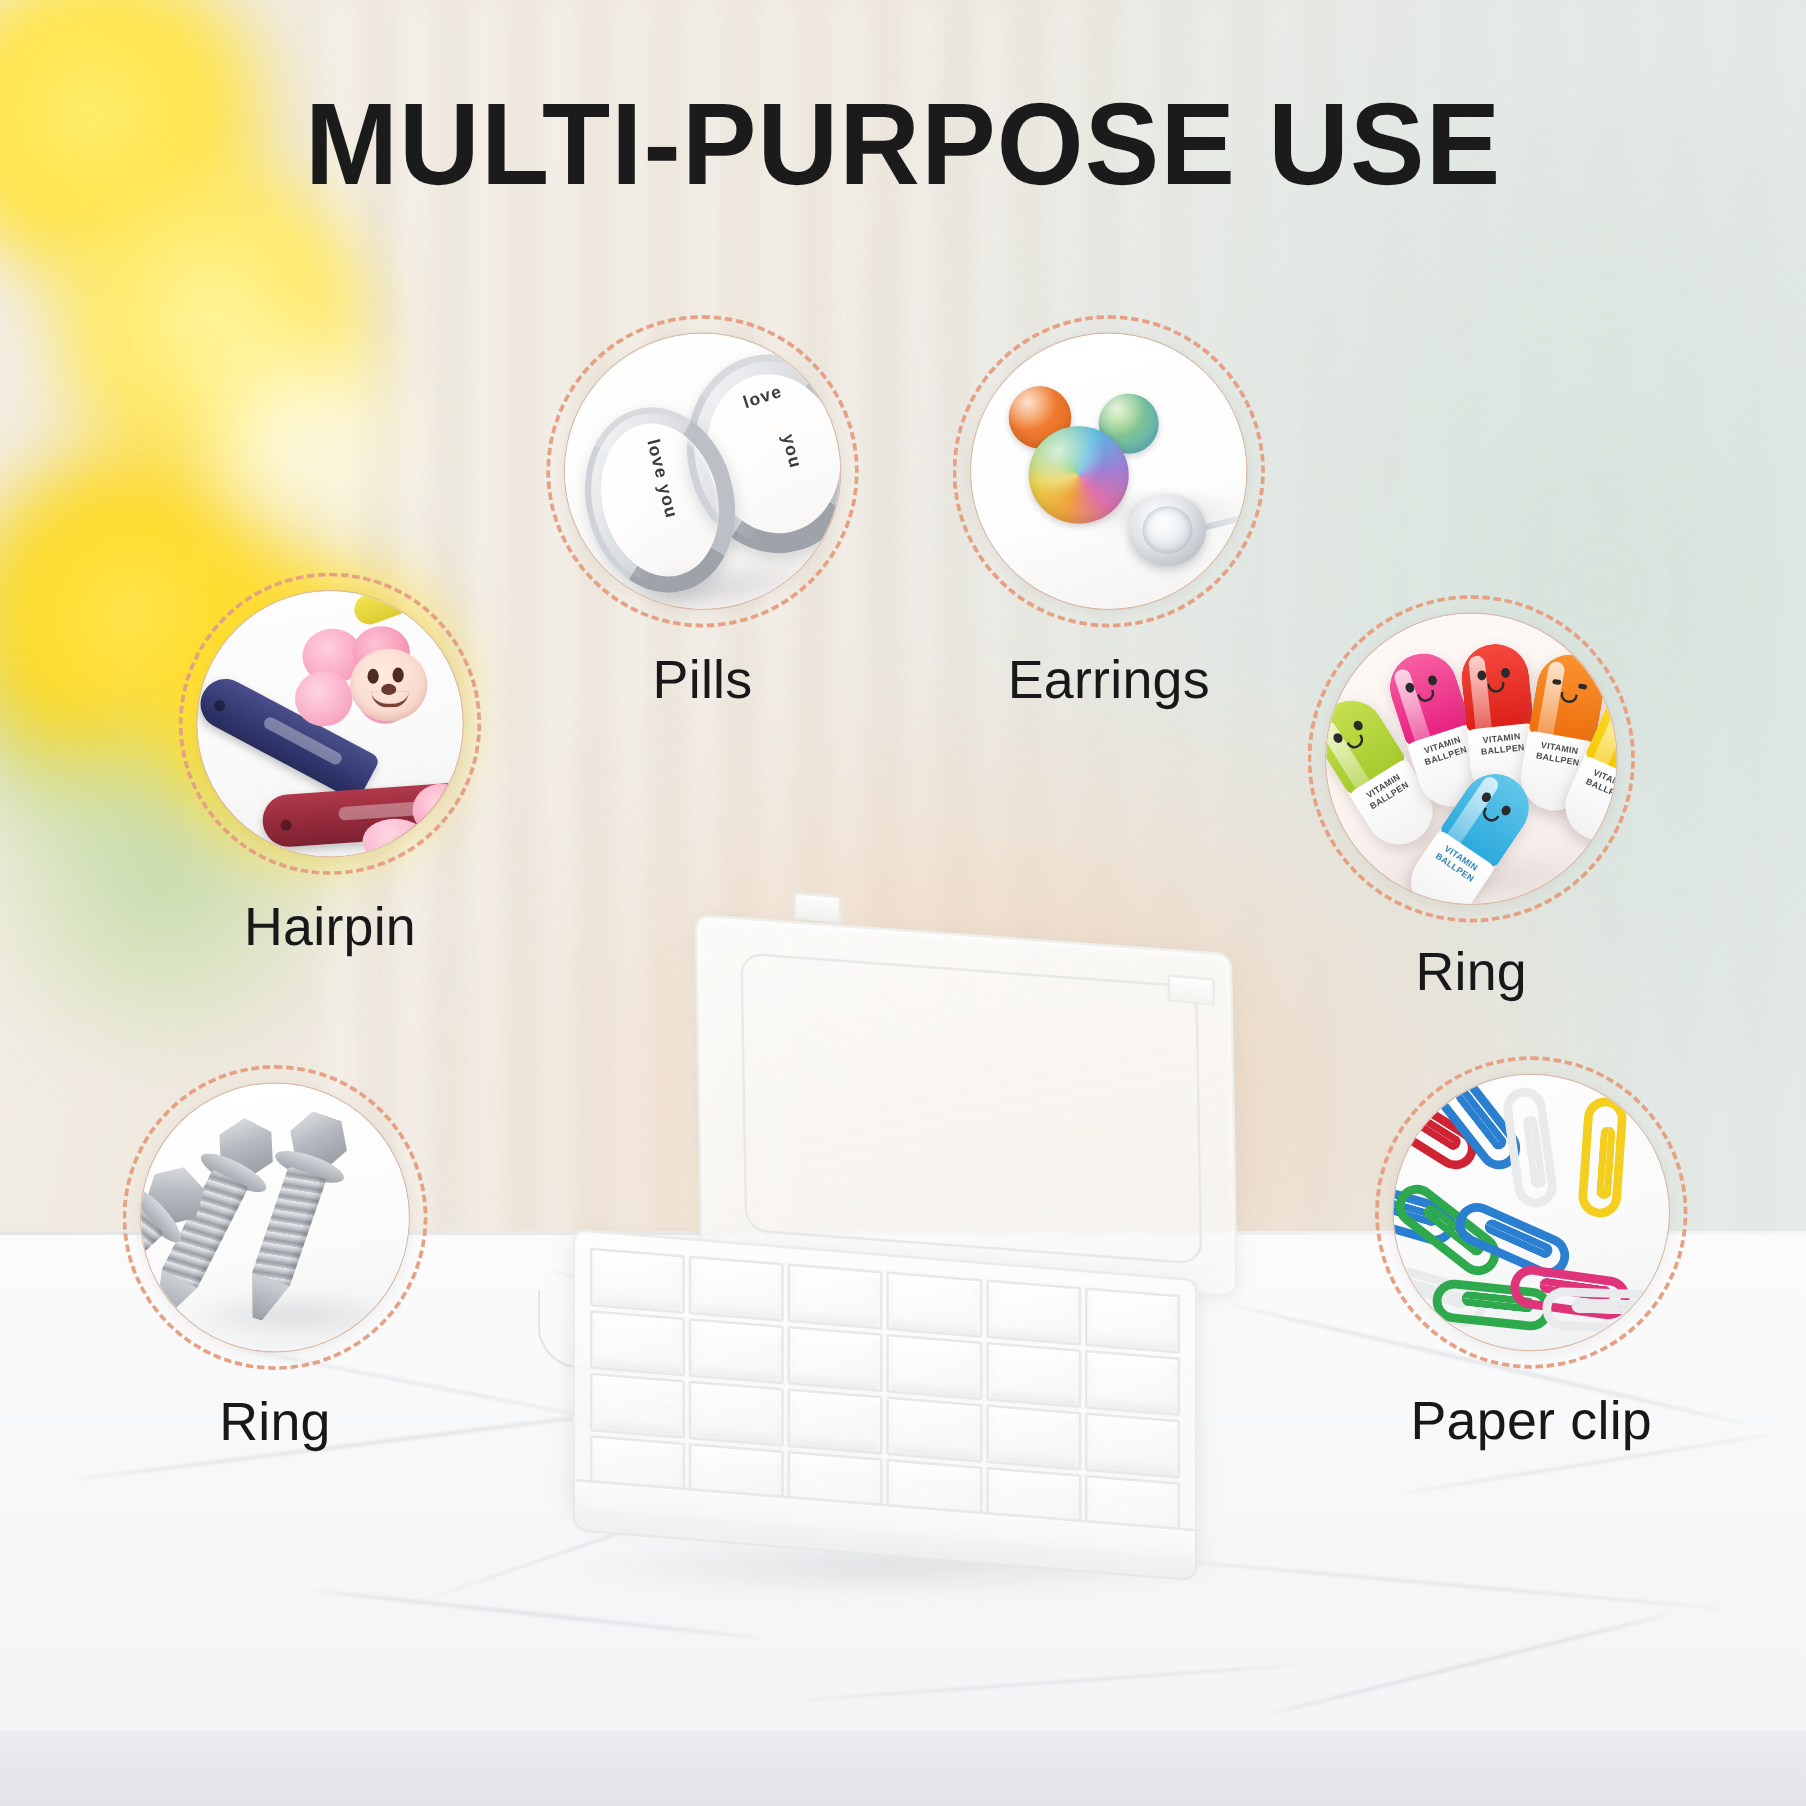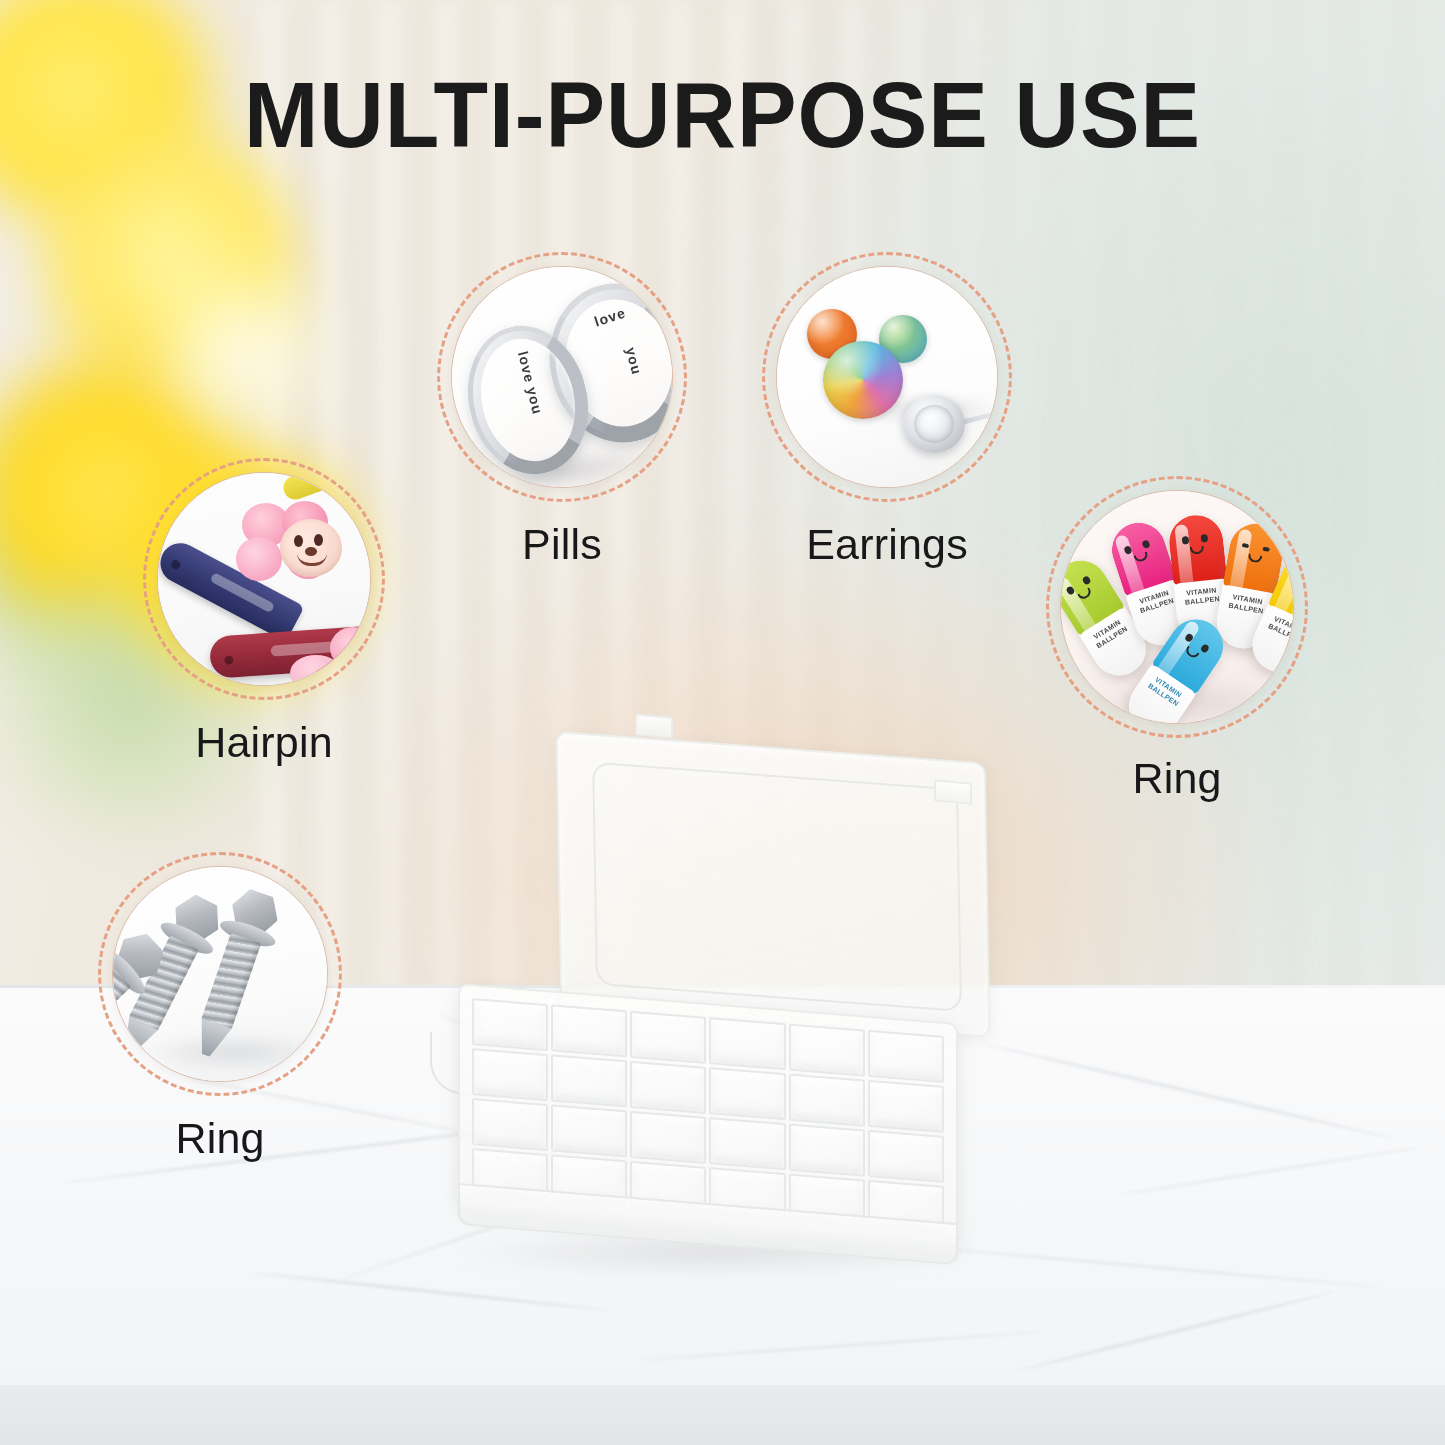--- a/index.html
+++ b/index.html
@@ -643,14 +643,36 @@
             <div class="sc-flange" style="left:-5px; top:34px;"></div>
             <div class="sc-shank" style="left:8px;  top:48px;"></div>
 
           </div>
         </div>
       </div>
     </div>
     <div class="callout-label" style="top:262px;">Ring</div>
   </div>
 
+  <div class="callout" style="left:1100px; top:845px;">
+    <div class="badge" style="width:250px; height:250px;">
+      <div class="badge-inner">
+        <div class="photo">
+          <div class="pc-bg"></div>
+
+          <div class="pclip" style="left:150px; top:18px;  color:#f5cf20; border-color:#f5cf20; transform:rotate(4deg);"></div>
+          <div class="pclip" style="left:6px;   top:-6px;  color:#cf2233; border-color:#cf2233; transform:rotate(-58deg);"></div>
+          <div class="pclip" style="left:48px;  top:-14px; color:#2b7fd0; border-color:#2b7fd0; transform:rotate(-38deg);"></div>
+          <div class="pclip" style="left:-14px; top:62px;  color:#2b7fd0; border-color:#2b7fd0; transform:rotate(-74deg);"></div>
+          <div class="pclip" style="left:92px;  top:10px;  color:#e8eaec; border-color:#e8eaec; transform:rotate(-8deg);"></div>
+          <div class="pclip" style="left:26px;  top:76px;  color:#2fa94d; border-color:#2fa94d; transform:rotate(-52deg);"></div>
+          <div class="pclip" style="left:78px;  top:84px;  color:#2b7fd0; border-color:#2b7fd0; transform:rotate(-66deg);"></div>
+          <div class="pclip" style="left:10px;  top:128px; color:#e8eaec; border-color:#e8eaec; transform:rotate(-74deg);"></div>
+          <div class="pclip" style="left:62px;  top:136px; color:#2fa94d; border-color:#2fa94d; transform:rotate(-84deg);"></div>
+          <div class="pclip" style="left:124px; top:126px; color:#e0347a; border-color:#e0347a; transform:rotate(-82deg);"></div>
+          <div class="pclip" style="left:150px; top:140px; color:#e8eaec; border-color:#e8eaec; transform:rotate(-88deg);"></div>
+        </div>
+      </div>
+    </div>
+    <div class="callout-label" style="top:268px;">Paper clip</div>
+  </div>
 
 </div>
 
 </body></html>

